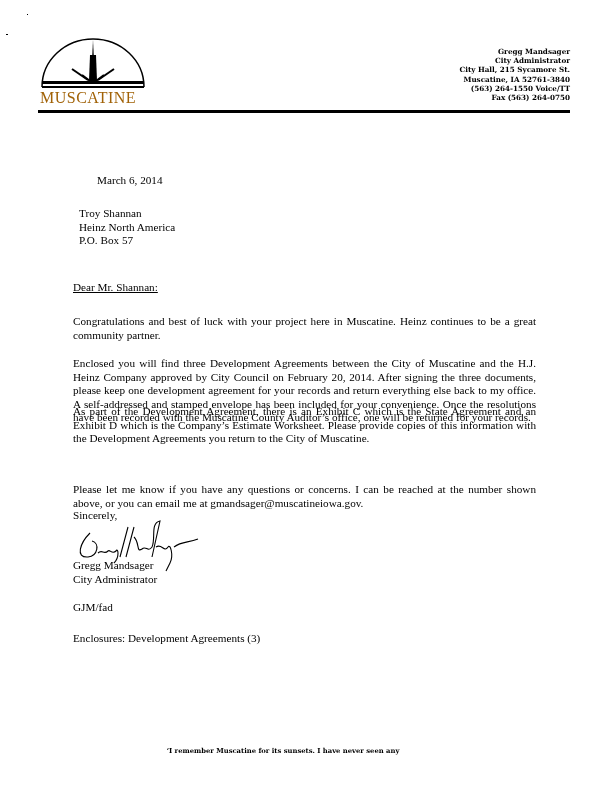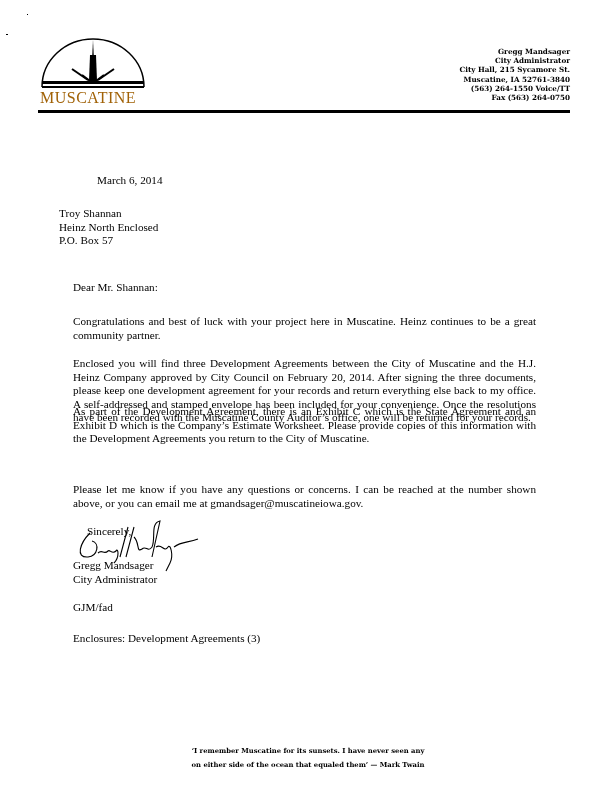--- a/index.html
+++ b/index.html
@@ -13,35 +13,35 @@
       position: absolute; left: 40px; top: 89px; font-size: 16px; letter-spacing: 0.5px;
       font-family: "Liberation Serif", serif; color: #a16207;
     }
     .rule { position: absolute; left: 38px; top: 110px; width: 532px; height: 3px; background: #000; }
     .letterhead {
       position: absolute; right: 44px; top: 47px; text-align: right;
       font-family: "DejaVu Serif", serif; font-weight: bold; font-size: 7.2px; line-height: 9.2px;
     }
     .letterhead div { white-space: nowrap; }
     .date { position: absolute; left: 62px; top: 174px; font-size: 11.2px; margin-left: 35px; }
-    .address { position: absolute; left: 59px; top: 207px; font-size: 11.2px; line-height: 13.5px; }
-    .salutation { position: absolute; left: 73px; top: 281px; font-size: 11.2px; }
+    .address { position: absolute; left: 79px; top: 207px; font-size: 11.2px; line-height: 13.5px; }
+    .salutation { position: absolute; left: 73px; top: 281px; font-size: 11.2px; text-decoration: underline; }
     .para { position: absolute; left: 73px; width: 463px; font-size: 11.2px; line-height: 13.5px; text-align: justify; }
     .p1 { top: 304px; }
     .p2 { top: 346px; font-family: Liberation Serif, serif; }
     .p3 { top: 392px; margin-top: 13px; }
     .p4 { top: 472px; }
-    .closing { position: absolute; left: 87px; top: 509px; font-size: 11.2px; margin-top: 16px; }
+    .closing { position: absolute; left: 73px; top: 509px; font-size: 11.2px; }
     .signature { position: absolute; left: 70px; top: 513px; width: 140px; height: 60px; }
     .signer { position: absolute; left: 73px; top: 559px; font-size: 11.2px; line-height: 13.5px; }
     .initials { position: absolute; left: 73px; top: 601px; font-size: 11.2px; }
     .enclosures { position: absolute; left: 73px; top: 624px; font-size: 11.2px; margin-top: 8px; }
     .quote {
       position: absolute; left: 0; width: 566px; top: 745px; text-align: center;
-      font-family: "DejaVu Serif", serif; font-weight: bold; font-size: 6.8px; line-height: 13.5px; padding-left: 25px;
+      font-family: "DejaVu Serif", serif; font-weight: bold; font-size: 6.8px; line-height: 13.5px;
     }
     .dot1 { position: absolute; left: 27px; top: 14px; width: 1px; height: 1px; background: #000; }
     .dot2 { position: absolute; left: 6px; top: 34px; width: 2px; height: 1px; background: #000; }
   </style>
 </head>
 <body>
 
 <div class="dot1"></div>
 <div class="dot2"></div>
 
@@ -67,21 +67,21 @@
   <div>City Hall, 215 Sycamore St.</div>
   <div>Muscatine, IA 52761-3840</div>
   <div>(563) 264-1550 Voice/TT</div>
   <div>Fax (563) 264-0750</div>
 </div>
 
 <div class="date">March 6, 2014</div>
 
 <div class="address">
   <div>Troy Shannan</div>
-  <div>Heinz North Enclosed</div>
+  <div>Heinz North America</div>
   <div>P.O. Box 57</div>
 </div>
 
 <div class="salutation">Dear Mr. Shannan:</div>
 
 <p class="para p1">Congratulations and best of luck with your project here in Muscatine. Heinz continues to be a great community partner.</p>
 <p class="para p2">Enclosed you will find three Development Agreements between the City of Muscatine and the H.J. Heinz Company approved by City Council on February 20, 2014. After signing the three documents, please keep one development agreement for your records and return everything else back to my office. A self-addressed and stamped envelope has been included for your convenience. Once the resolutions have been recorded with the Muscatine County Auditor’s office, one will be returned for your records.</p>
 <p class="para p3">As part of the Development Agreement, there is an Exhibit C which is the State Agreement and an Exhibit D which is the Company’s Estimate Worksheet. Please provide copies of this information with the Development Agreements you return to the City of Muscatine.</p>
 <p class="para p4">Please let me know if you have any questions or concerns. I can be reached at the number shown above, or you can email me at gmandsager@muscatineiowa.gov.</p>
 
@@ -94,14 +94,13 @@
 <div class="signer">
   <div>Gregg Mandsager</div>
   <div>City Administrator</div>
 </div>
 
 <div class="initials">GJM/fad</div>
 <div class="enclosures">Enclosures: Development Agreements (3)</div>
 
 <div class="quote">
   <div>‘I remember Muscatine for its sunsets. I have never seen any</div>
-  <div>on either side of the ocean that equaled them’ — Mark Twain</div>
 </div>
 
 </body></html>

